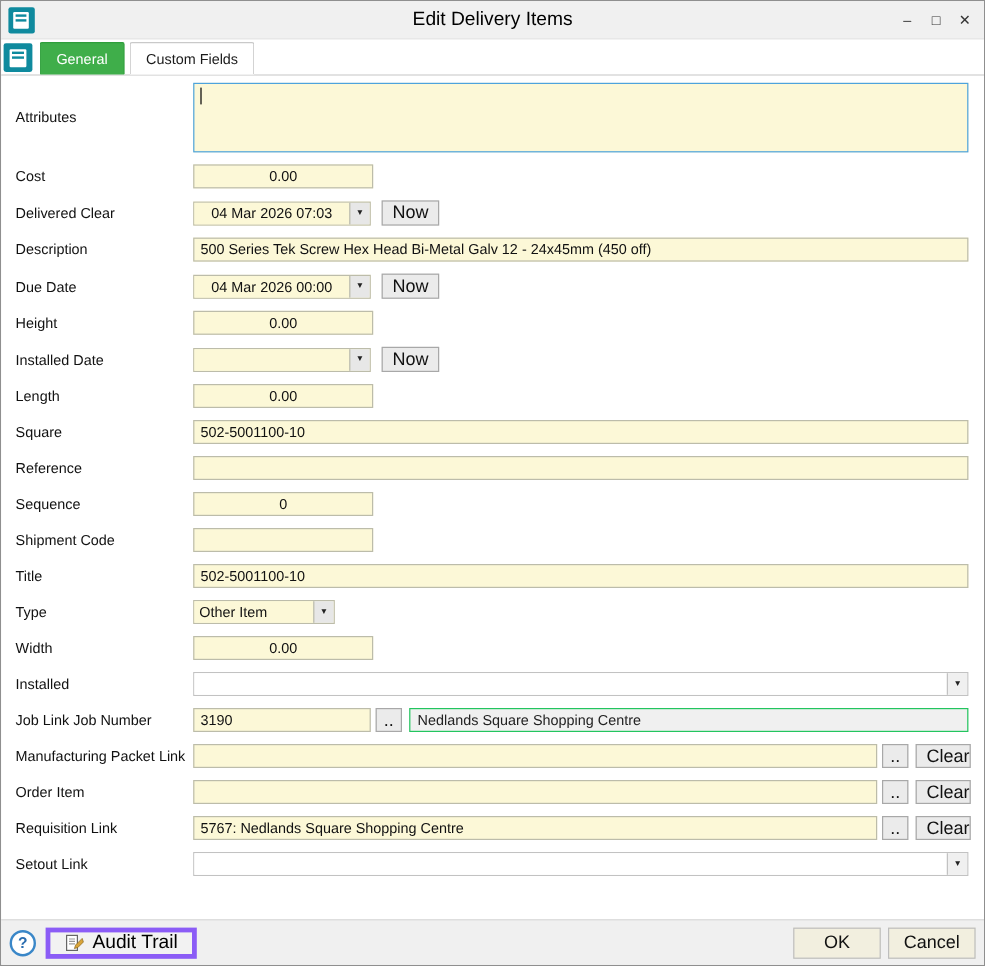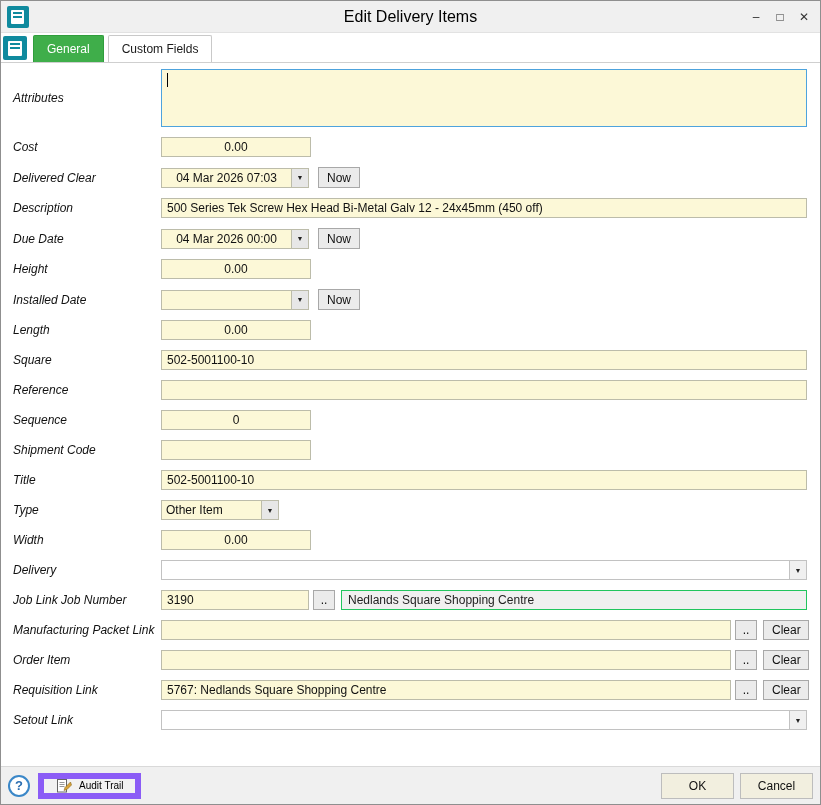--- a/index.html
+++ b/index.html
@@ -25,51 +25,51 @@
   .form-icon{position:absolute;left:2px;top:3px;width:24px;height:24px;background:var(--teal);border-radius:2px;}
   .form-icon .doc{position:absolute;left:5px;top:5px;width:14px;height:15px;background:#fff;border-radius:1px;}
   .form-icon .doc i{display:block;height:2px;background:var(--teal);margin:2px 2px 0 2px;}
   .tab{padding:6px 13px 6px 13px;border:1px solid #c9c9c9;border-bottom:none;border-radius:2px 2px 0 0;margin-right:4px;background:#fff;position:relative;top:1px;cursor:pointer;font-size:12px;}
   .tab.active{background:var(--accent-green);border-color:#2f9e3c;color:#fff;}
 
   
   .form{flex:1 1 auto;padding:6px 13px 0 12px;overflow:hidden;background:#fff;}
   .row{display:flex;align-items:center;margin-bottom:10px;}
   .row:last-child{margin-bottom:0;}
-  .label{width:148px;flex:0 0 148px;font-size:12px;color:#111;font-style:italic;}
+  .label{width:148px;flex:0 0 148px;font-size:12px;color:#111;}
   input,textarea{font-family:inherit;font-size:12px;color:#111;outline:none;}
   .field{height:20px;border:1px solid var(--field-border);background:var(--field-bg);padding:0 5px;}
   .center{text-align:center;}
   .w-small{width:150px;flex:0 0 150px;}
   .wide{flex:1 1 auto;min-width:0;}
   .attrs-wrap{position:relative;flex:1;display:flex;}
   textarea.attrs{height:58px;flex:1;border:1px solid var(--focus-blue);background:var(--field-bg);resize:none;padding:2px 5px;}
   .caret{position:absolute;left:6px;top:4px;width:1px;height:14px;background:#000;}
 
   .combo{display:flex;height:20px;border:1px solid var(--field-border);background:var(--field-bg);}
   .combo .ctext{border:none;background:var(--field-bg);height:100%;padding:0 4px;flex:1;min-width:0;}
   .combo.white{background:#fff;border-color:#c2c2c2;}
   .combo.white .ctext{background:#fff;}
   .combo .arrow{width:17px;flex:0 0 17px;background:#e7e7e7;border-left:1px solid var(--field-border);display:flex;align-items:center;justify-content:center;font-size:7px;color:#222;cursor:pointer;}
   .combo.white .arrow{background:#f0f0f0;border-left-color:#c2c2c2;}
   .w-date{width:148px;flex:0 0 148px;}
   .w-type{width:118px;flex:0 0 118px;}
   .w-link{width:570px;flex:0 0 570px;}
   .w-job{width:148px;flex:0 0 148px;}
 
-  .btn{height:21px;background:#ebebeb;border:1px solid #a8a8a8;font-size:12px;padding:0 8px;cursor:pointer;font-family:inherit;color:#111;}
+  .btn{height:21px;background:#ebebeb;border:1px solid #a8a8a8;font-size:15px;padding:0 8px;cursor:pointer;font-family:inherit;color:#111;}
   .btn.now{margin-left:9px;}
   .btn.browse{width:22px;flex:0 0 22px;padding:0;margin-left:4px;height:20px;}
   .btn.clear{margin-left:6px;width:46px;flex:0 0 46px;height:20px;}
   .display-field{height:20px;background:#f0f0f0;border:1px solid #22c55e;flex:1;min-width:0;margin-left:6px;display:flex;align-items:center;padding:0 6px;color:#222;white-space:nowrap;overflow:hidden;}
 
   
   .footer{flex:0 0 38px;background:#f0f0f0;border-top:1px solid #d9d9d9;display:flex;align-items:center;padding:0 7px;gap:8px;}
   .help-btn{width:22px;height:22px;border-radius:50%;border:2px solid #3a87c8;color:#2a6db0;background:#fff;display:flex;align-items:center;justify-content:center;font-weight:bold;font-size:13px;cursor:pointer;flex:0 0 22px;}
-  .audit-btn{height:26px;display:flex;align-items:center;gap:7px;background:#f2f2f2;border:6px solid #8b5cf6;padding:0 12px;cursor:pointer;font-size:10px;}
+  .audit-btn{height:26px;display:flex;align-items:center;gap:7px;background:#f2f2f2;border:4px solid #8b5cf6;padding:0 12px;cursor:pointer;font-size:16px;}
   .spacer{flex:1;}
   .btn.ok,.btn.cancel{width:73px;flex:0 0 73px;height:26px;background:var(--btn-face);border:1px solid #bdbdbd;}
   .btn.cancel{margin-left:-2px;}
 </style>
 </head>
 <body>
 
 <div class="window">
 
   <div class="titlebar">
@@ -187,21 +187,21 @@
         <div class="arrow">▼</div>
       </div>
     </div>
 
     <div class="row">
       <div class="label">Width</div>
       <input class="field w-small center" value="0.00" style="">
     </div>
 
     <div class="row">
-      <div class="label">Delivery</div>
+      <div class="label">Installed</div>
       <div class="combo white wide">
         <input class="ctext" value="" style="">
         <div class="arrow">▼</div>
       </div>
     </div>
 
     <div class="row">
       <div class="label">Job Link Job Number</div>
       <input class="field w-job" value="3190" style="">
       <button class="btn browse">..</button>

